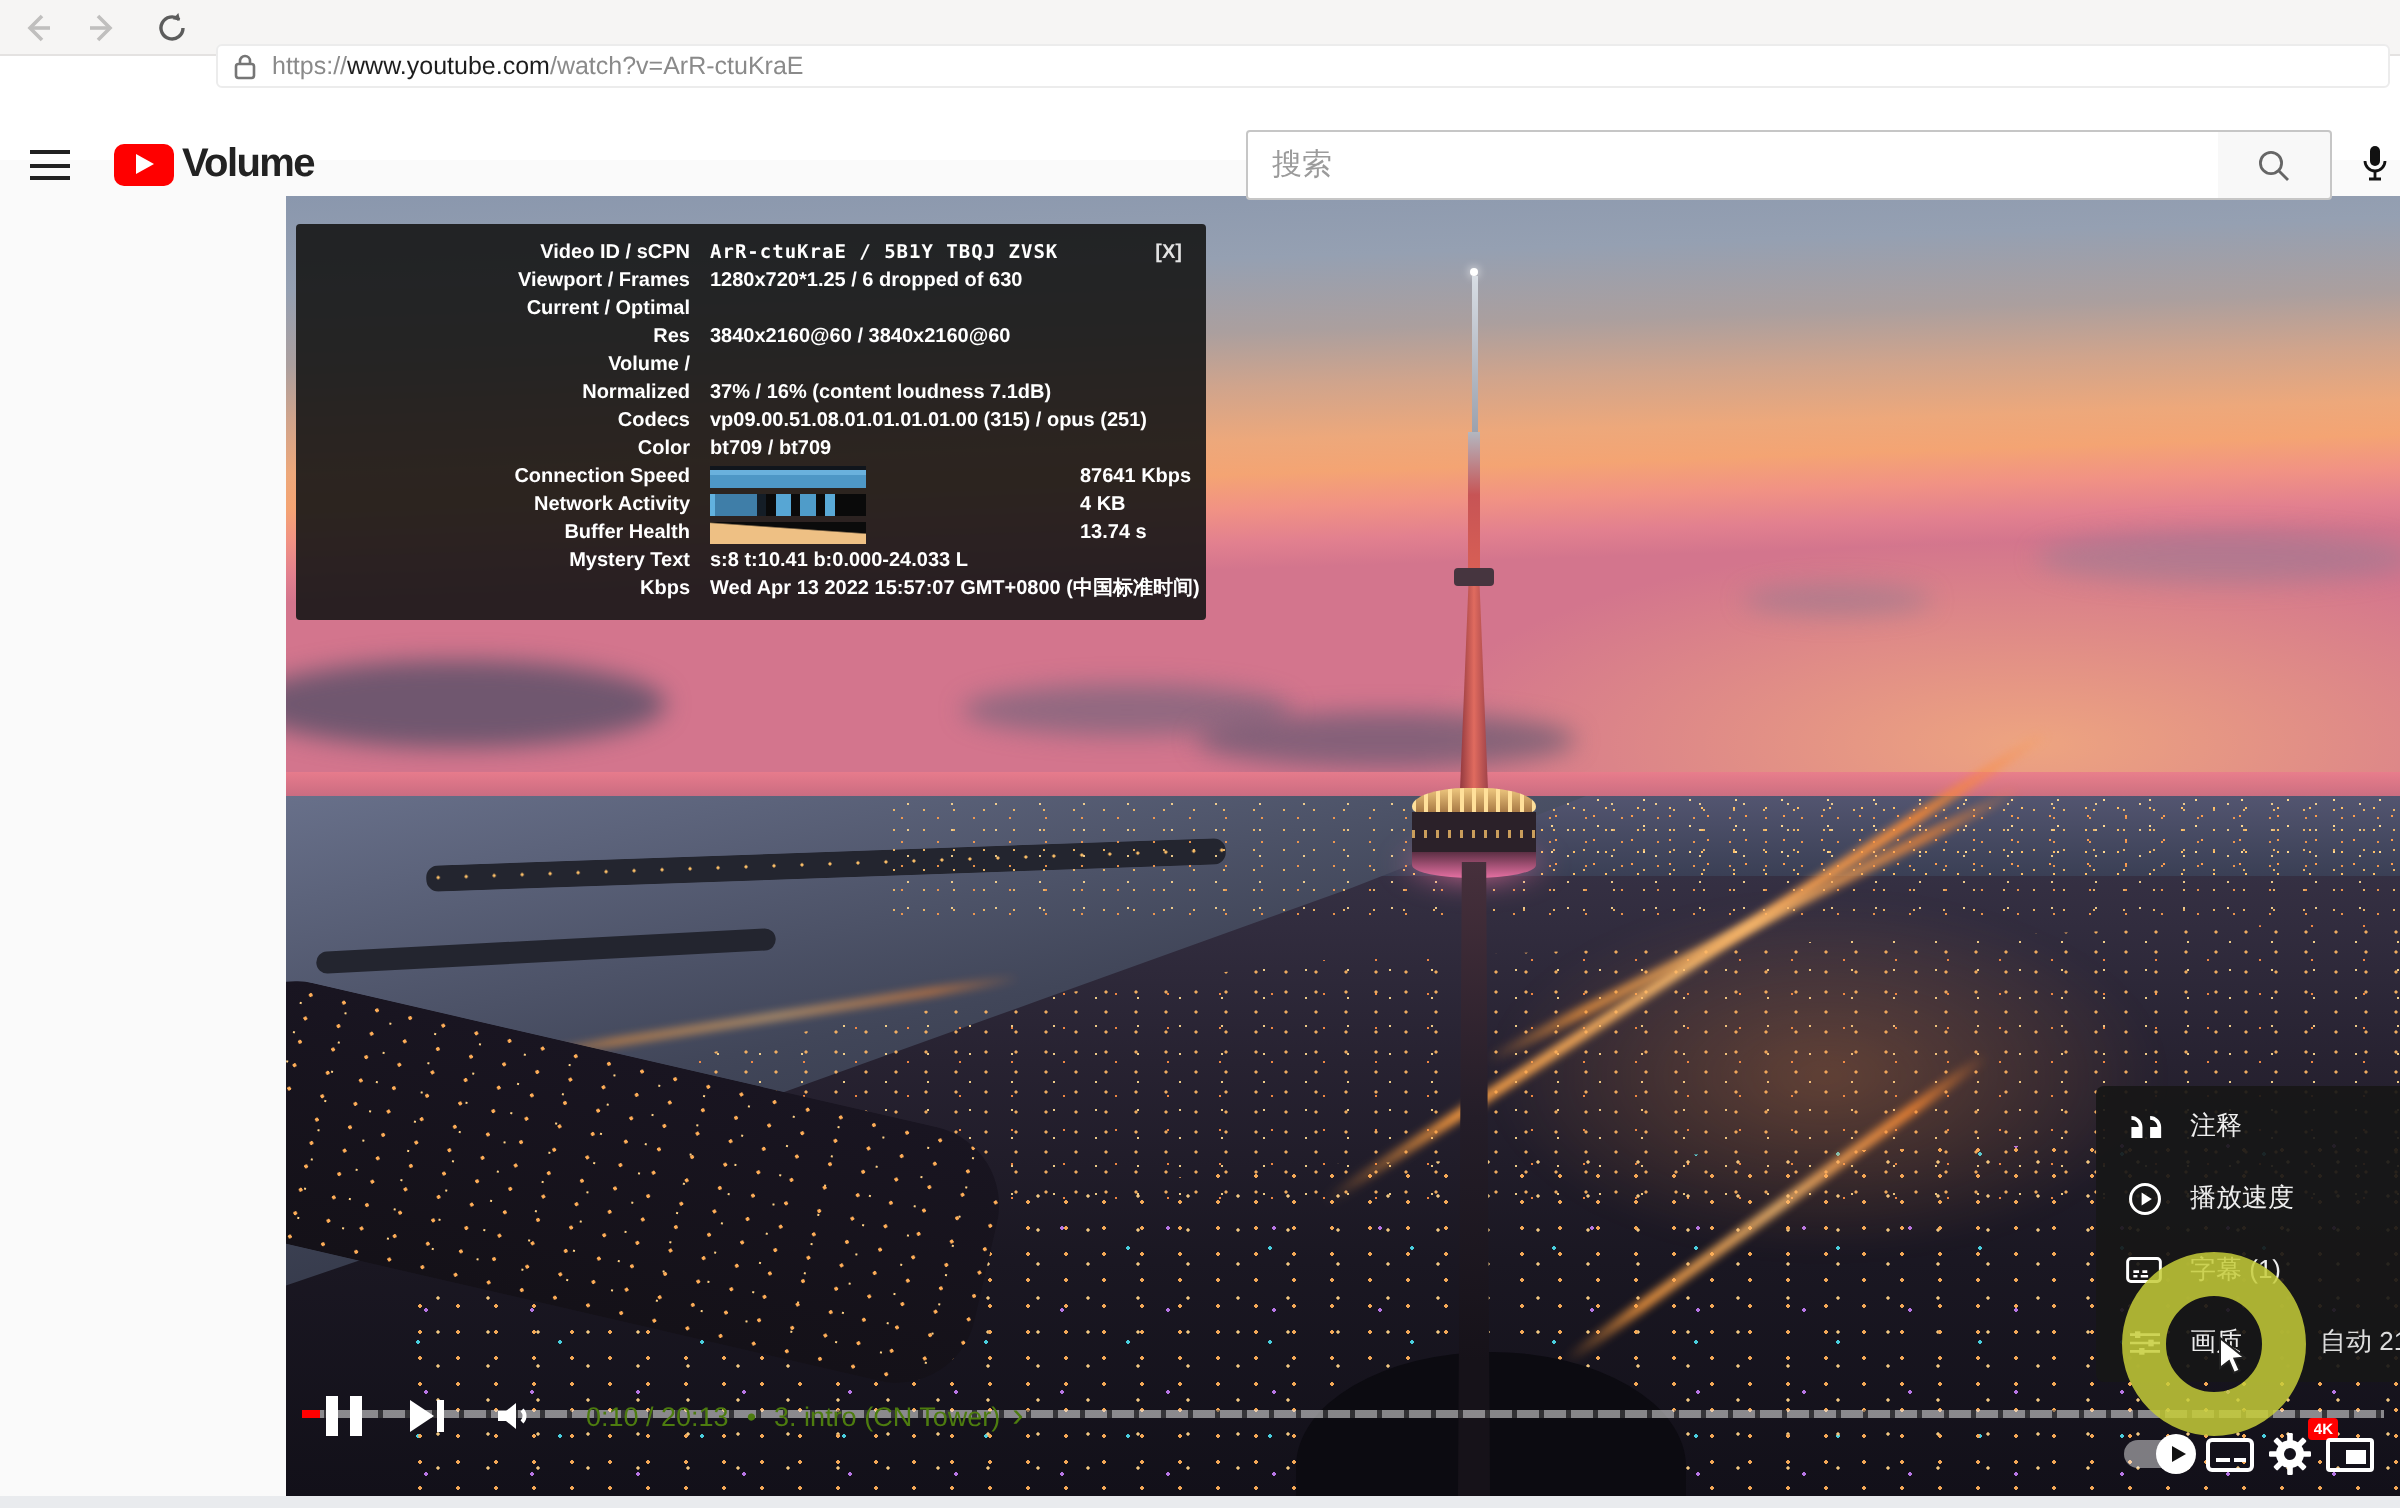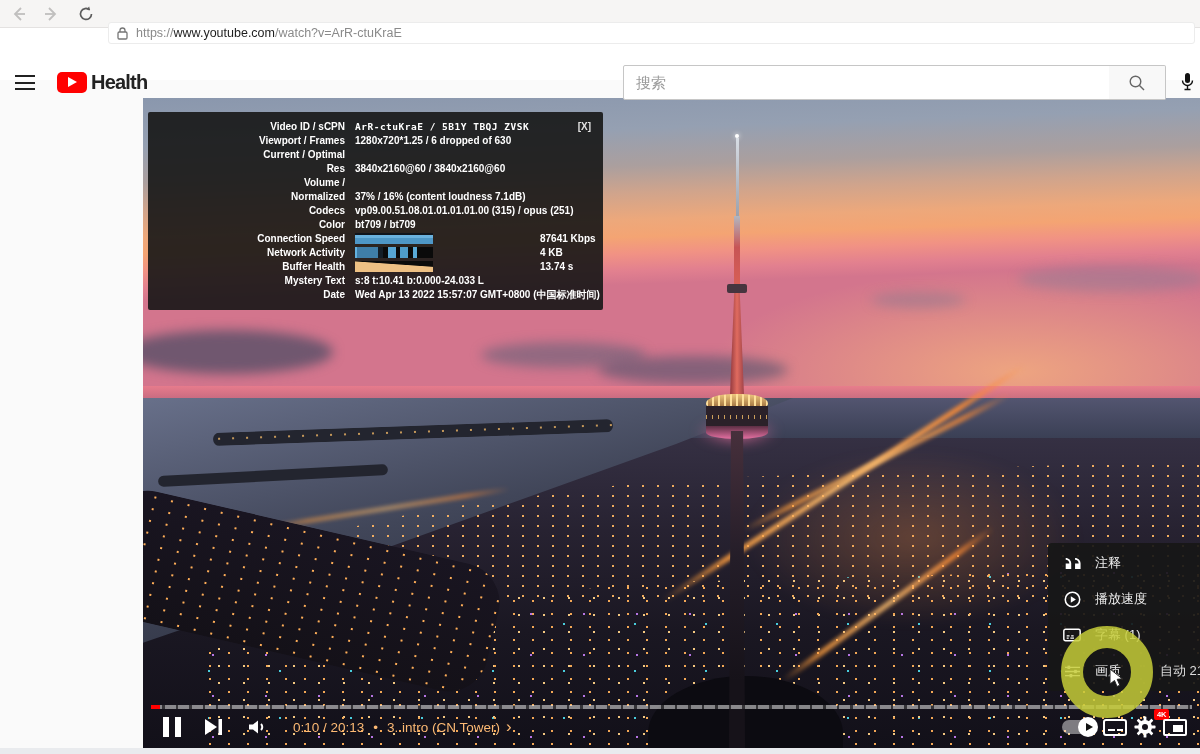--- a/index.html
+++ b/index.html
@@ -177,22 +177,22 @@
   
   .ring { position:absolute; left:918px; top:528px; width:92px; height:92px; border-radius:50%;
           border:22px solid rgba(198,204,56,.85); z-index:11; }
   .cursor { position:absolute; left:966px; top:570px; z-index:12; }
 
   
   .progress-track { position:absolute; left:8px; right:8px; top:607px; height:4px; z-index:9;
                     background:repeating-linear-gradient(90deg, rgba(235,235,235,.55) 0 11px,
                                rgba(80,80,80,.55) 11px 13.5px); cursor:pointer; }
   .progress-played { position:absolute; left:8px; top:607px; width:9px; height:4px; background:#f00; z-index:9; }
-  .controls-left { position:absolute; left:20px; top:612px; height:34px; display:flex;
-                   align-items:center; z-index:9; color:#fdba74;justify-content:flex-end; }
+  .controls-left { position:absolute; left:20px; top:593px; height:34px; display:flex;
+                   align-items:center; z-index:9; color:#4d7c0f;justify-content:flex-end; }
   .controls-right { position:absolute; right:13px; top:612px; height:34px; display:flex;
                     align-items:center; gap:7px; z-index:9; }
   .pbtn { cursor:pointer; display:flex; align-items:center; justify-content:center; }
   .pause-bars { display:flex; gap:6px; }
   .pause-bars div { width:6px; height:20px; background:#fff; }
   .time-text { font-size:13.5px; margin-left:24px; white-space:nowrap; }
   .chapter { font-size:13.5px; margin-left:9px; white-space:nowrap; display:flex; align-items:center; }
   .chapter .chev { font-size:17px; margin-left:6px; }
   .toggle { width:34px; height:14px; background:rgba(255,255,255,.45); border-radius:7px; position:relative; cursor:pointer; }
   .toggle .knob { position:absolute; right:-2px; top:-3px; width:20px; height:20px; background:#fff;
@@ -234,21 +234,21 @@
 </div>
 
 <div class="masthead">
   <div class="hamburger">
       <div></div>
       <div></div>
       <div></div>
     </div>
   <div class="yt-logo">
     <div class="yt-play"></div>
-    <span class="yt-word">Health</span>
+    <span class="yt-word">Volume</span>
   </div>
   <input class="search-input" placeholder="搜索" style="">
   <div class="search-btn">
     <svg width="18" height="18" viewBox="0 0 18 18">
       <circle cx="7.5" cy="7.5" r="5.3" fill="none" stroke="#666" stroke-width="1.4"></circle>
       <path d="M11.5 11.5 L16 16" stroke="#666" stroke-width="1.4"></path>
     </svg>
   </div>
   <div class="mic-btn">
     <svg width="15" height="20" viewBox="0 0 15 20">
@@ -347,21 +347,21 @@
     <div class="s-row">
         <span class="s-label">Buffer Health</span>
         <span class="s-graph g-buf"></span>
         <span class="s-side">13.74 s</span>
       </div>
     <div class="s-row">
         <span class="s-label">Mystery Text</span>
         <span class="s-val">s:8 t:10.41 b:0.000-24.033 L</span>
       </div>
     <div class="s-row">
-        <span class="s-label">Date</span>
+        <span class="s-label">Kbps</span>
         <span class="s-val">Wed Apr 13 2022 15:57:07 GMT+0800 (中国标准时间)</span>
       </div>
   </div>
 
   <div class="menu">
     <div class="menu-item">
       <span class="mi-icon">
         <svg width="17" height="13" viewBox="0 0 20 14" fill="#fff">
           <path d="M8.5 7c0-3.6-2.9-6.5-6.5-6.5v2.2c2.4 0 4.3 1.9 4.3 4.3H2v6.5h6.5V7z"></path>
           <path d="M19.5 7c0-3.6-2.9-6.5-6.5-6.5v2.2c2.4 0 4.3 1.9 4.3 4.3H13v6.5h6.5V7z"></path>

